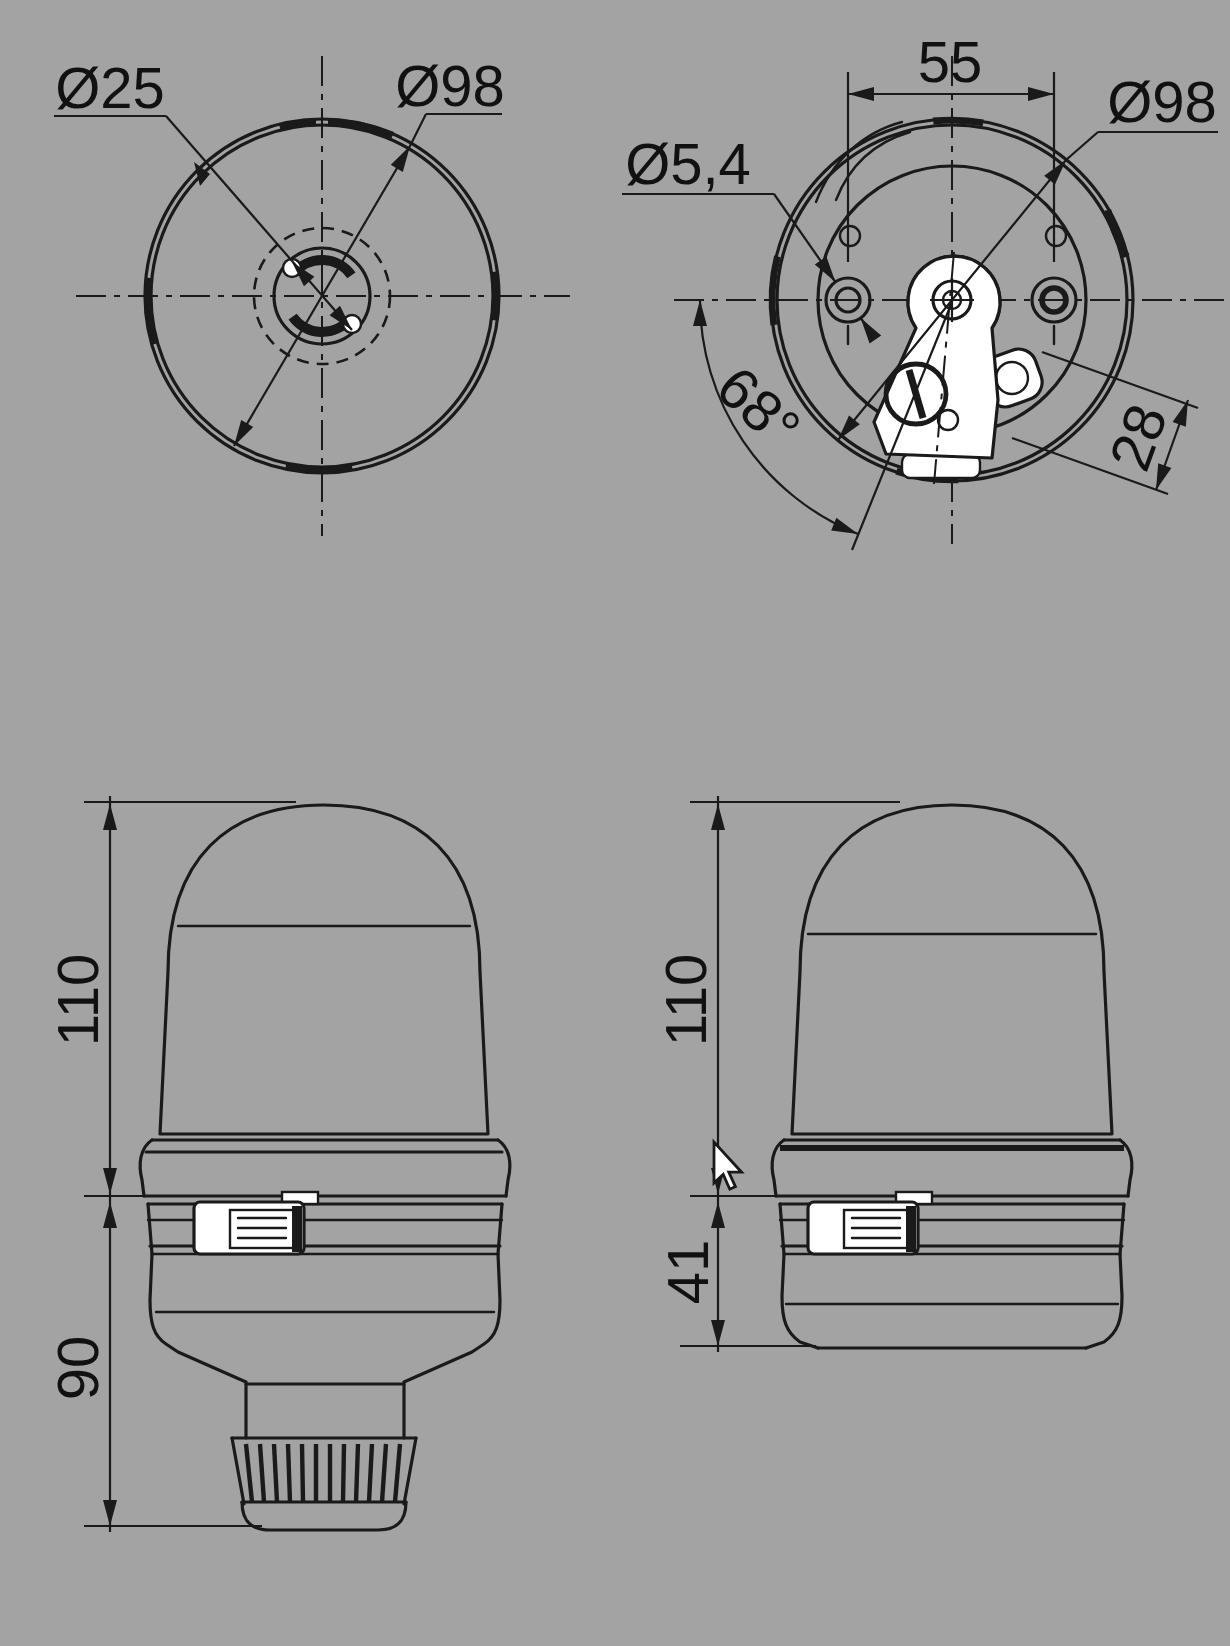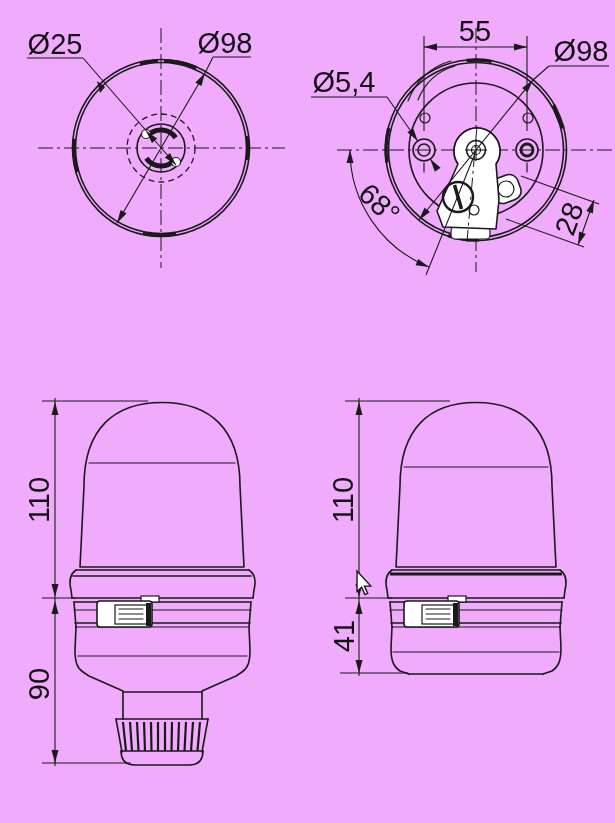--- a/index.html
+++ b/index.html
@@ -1,16 +1,16 @@
 <!DOCTYPE html>
 <html><head>
 <meta charset="utf-8">
 <style>
   html,body{margin:0;padding:0;background:#fff;}
-  .sheet{position:relative;width:615px;height:823px;background:#f0abfc;overflow:hidden;}
+  .sheet{position:relative;width:615px;height:823px;background:#a3a3a3;overflow:hidden;}
   svg{display:block;}
   .ln{stroke:#1a1a1a;stroke-width:1.6;fill:none;stroke-linecap:round;stroke-linejoin:round;}
   .ln2{stroke:#1a1a1a;stroke-width:1.2;fill:none;stroke-linecap:round;}
   .thick{stroke:#1a1a1a;stroke-width:3.4;fill:none;stroke-linecap:butt;}
   .dim{stroke:#1a1a1a;stroke-width:1.1;fill:none;stroke-linecap:butt;}
   .cl{stroke:#1a1a1a;stroke-width:1;fill:none;stroke-dasharray:15 4 3 4;}
   .dash{stroke:#1a1a1a;stroke-width:1.3;fill:none;stroke-dasharray:6 4;}
   .arr{fill:#1a1a1a;stroke:none;}
   .wh{fill:#ffffff;}
   .rib{stroke:#1a1a1a;stroke-width:2.2;}

